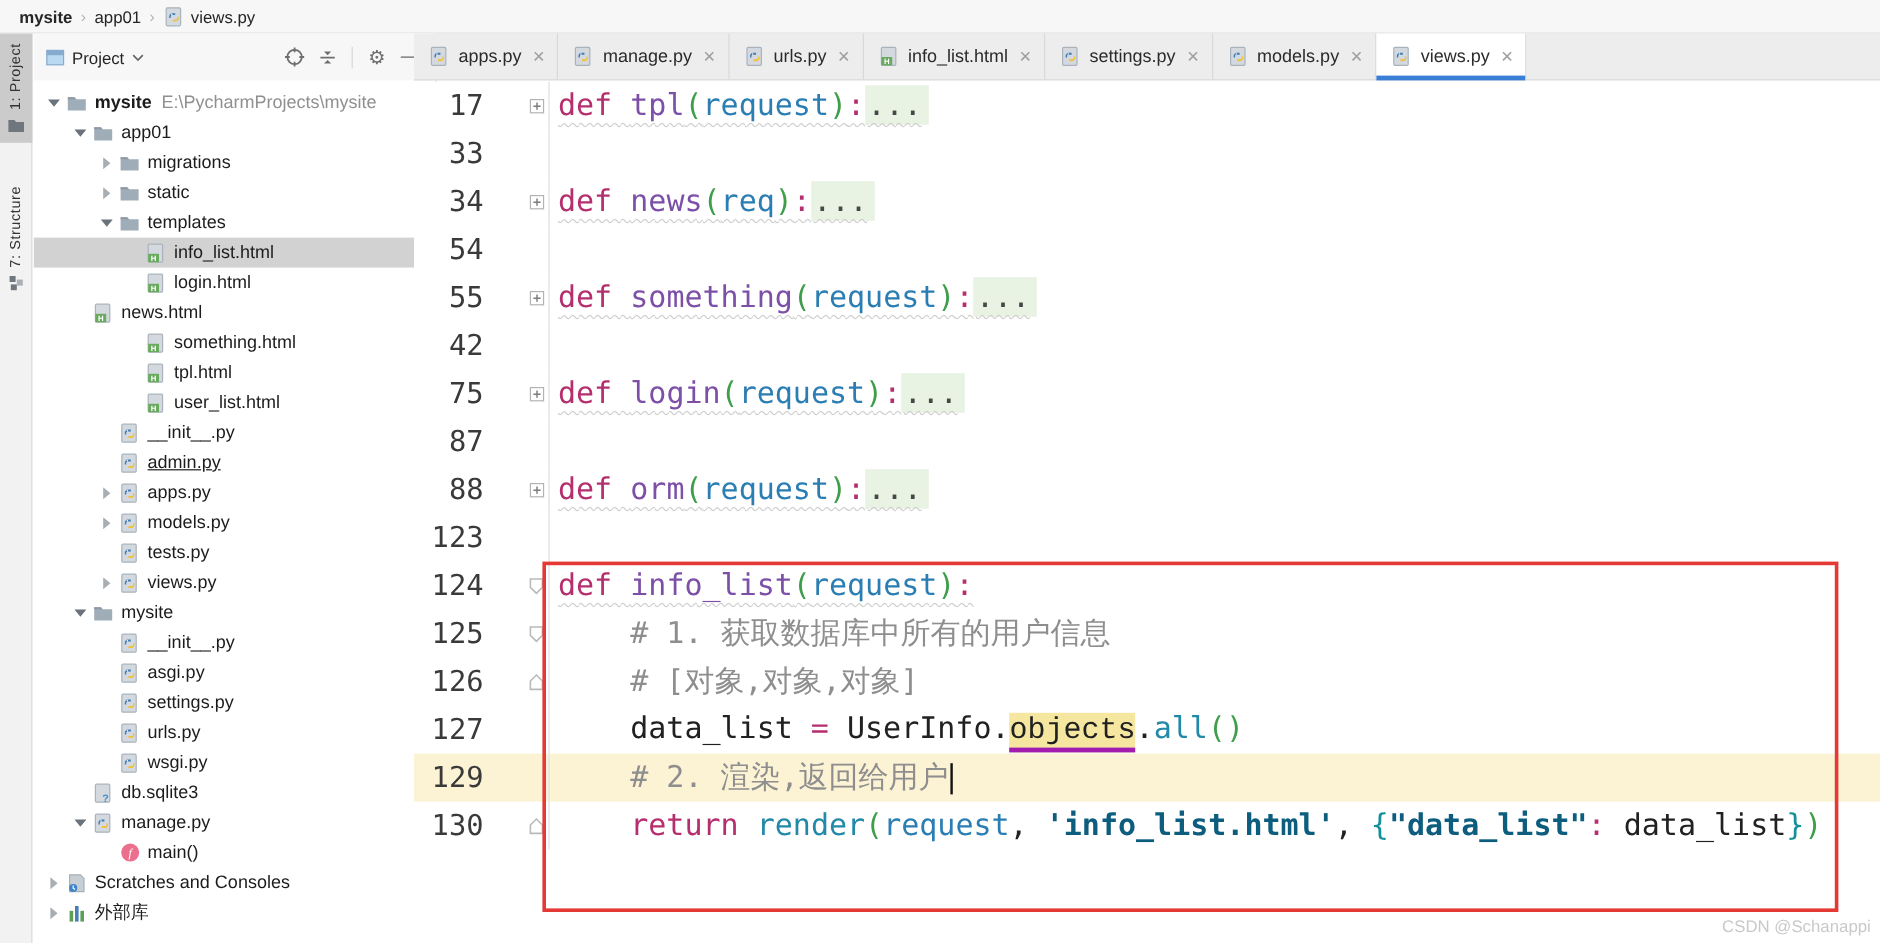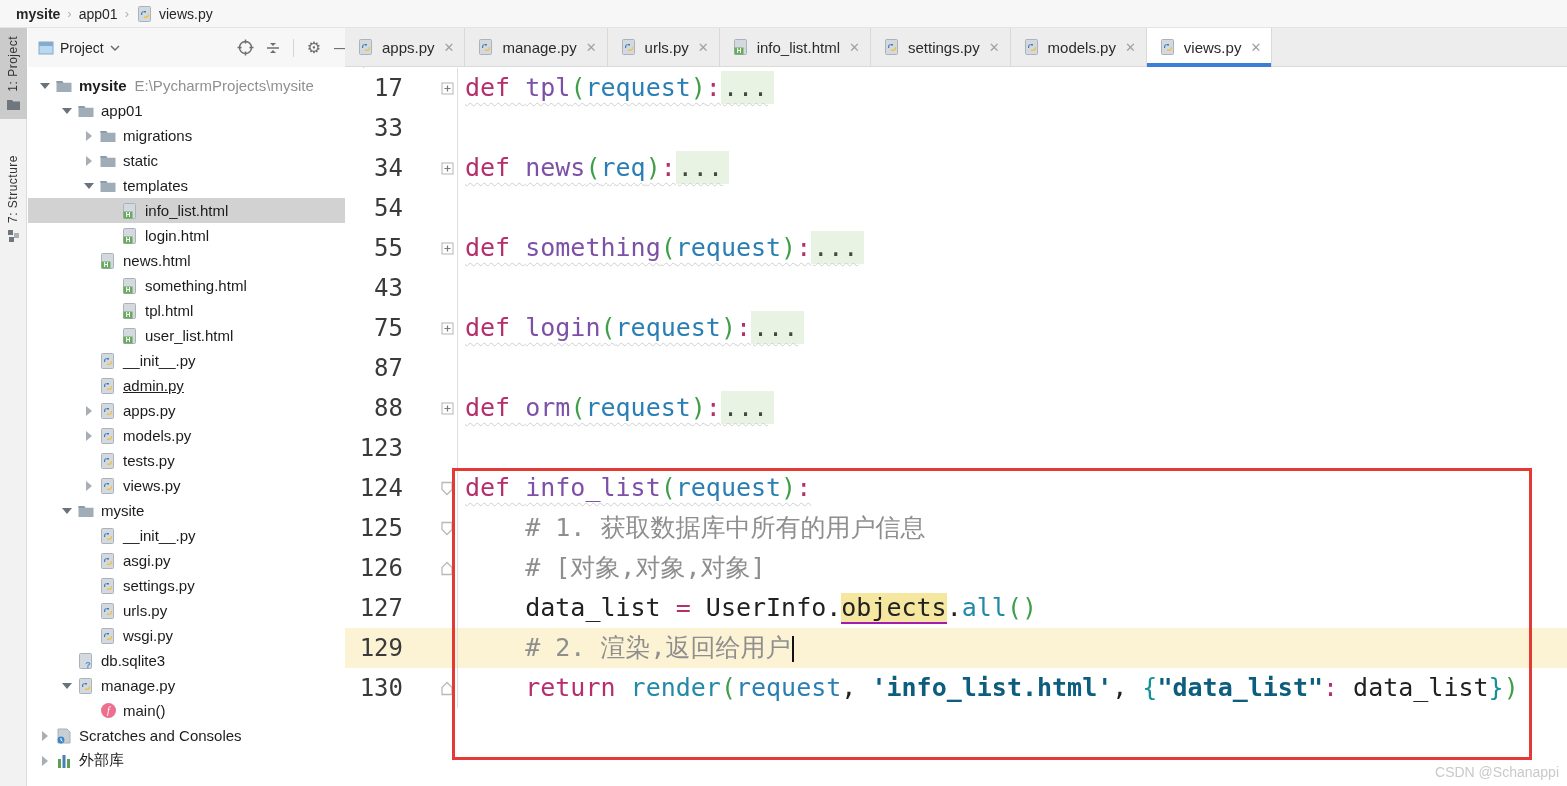--- a/index.html
+++ b/index.html
@@ -74,21 +74,21 @@
   .tok-brace{ color:var(--brace,#12919b); }
   .tok-str  { color:var(--str,#0c5d7e); font-weight:bold; }
   .tok-cmt  { color:var(--cmt,#8e8e8e); }
   .tok-pln  { color:#212121; }
   .tok-op   { color:var(--kw,#b52e6e); }
   .tok-fold-dots { color:#474747; background:var(--foldbg,#e8f3e3); padding:2px 6px 2px 2px; }
   .wavy { text-decoration:underline; text-decoration-style:wavy;
     text-decoration-color:#cfcfcf; text-underline-offset:6px; text-decoration-thickness:1px; }
   .caret { display:inline-block; width:2px; height:26px; background:#111;
     vertical-align:middle; margin-left:1px; }
-  .tok-hl { background:var(--hl,#f5e6a0); border-bottom:2px solid #a21caf; color:#212121; }
+  .tok-hl { background:var(--hl,#f5e6a0); border-bottom:4px solid #a21caf; color:#212121;font-family:Liberation Mono, monospace; }
 
   
   .annotation-rect { position:absolute; left:452px; top:468px; width:1080px; height:292px;
     border:3px solid var(--annot,#e53935); pointer-events:none; z-index:50; }
   .watermark { position:absolute; right:8px; bottom:6px; font-size:14px;
     color:#c9c9c9; z-index:40; }
 
   svg { display:block; }
 </style>
 </head>
@@ -257,21 +257,21 @@
         <span class="t-arrow"></span>
         <span class="t-icon">
           <svg width="18" height="18" viewBox="0 0 18 18">
             <rect x="2.5" y="1.5" width="12" height="15" rx="1" fill="#d3d9de" stroke="#aab3bb"></rect>
             <rect x="2.5" y="9.5" width="9" height="7" fill="#69aa5e"></rect>
             <text x="7" y="15.4" font-size="6.5" font-family="Liberation Sans,sans-serif" font-weight="bold" fill="#fff" text-anchor="middle">H</text>
           </svg>
         </span>
         <span class="t-label">login.html</span>
       </div>
-      <div class="tree-row" style="padding-left: 52px;">
+      <div class="tree-row" style="padding-left: 30px;">
         <span class="t-arrow"></span>
         <span class="t-icon">
           <svg width="18" height="18" viewBox="0 0 18 18">
             <rect x="2.5" y="1.5" width="12" height="15" rx="1" fill="#d3d9de" stroke="#aab3bb"></rect>
             <rect x="2.5" y="9.5" width="9" height="7" fill="#69aa5e"></rect>
             <text x="7" y="15.4" font-size="6.5" font-family="Liberation Sans,sans-serif" font-weight="bold" fill="#fff" text-anchor="middle">H</text>
           </svg>
         </span>
         <span class="t-label">news.html</span>
       </div>
@@ -656,21 +656,21 @@
       <span class="gnum">55</span>
       <span class="gfold">
         <svg width="13" height="13" viewBox="0 0 13 13">
           <rect x="1" y="1" width="11" height="11" fill="#fff" stroke="#b3b3b3"></rect>
           <path d="M3.5 6.5h6M6.5 3.5v6" stroke="#7a7a7a" stroke-width="1.2"></path>
         </svg>
       </span>
       <span class="code"><span class="wavy"><span class="tok-kw">def </span><span class="tok-fn">something</span><span class="tok-par">(</span><span class="tok-pr">request</span><span class="tok-par">)</span><span class="tok-op">:</span><span class="tok-fold-dots">...</span></span></span>
     </div>
     <div class="line">
-      <span class="gnum">43</span>
+      <span class="gnum">42</span>
       <span class="gfold"></span>
       <span class="code"></span>
     </div>
     <div class="line">
       <span class="gnum">75</span>
       <span class="gfold">
         <svg width="13" height="13" viewBox="0 0 13 13">
           <rect x="1" y="1" width="11" height="11" fill="#fff" stroke="#b3b3b3"></rect>
           <path d="M3.5 6.5h6M6.5 3.5v6" stroke="#7a7a7a" stroke-width="1.2"></path>
         </svg>

